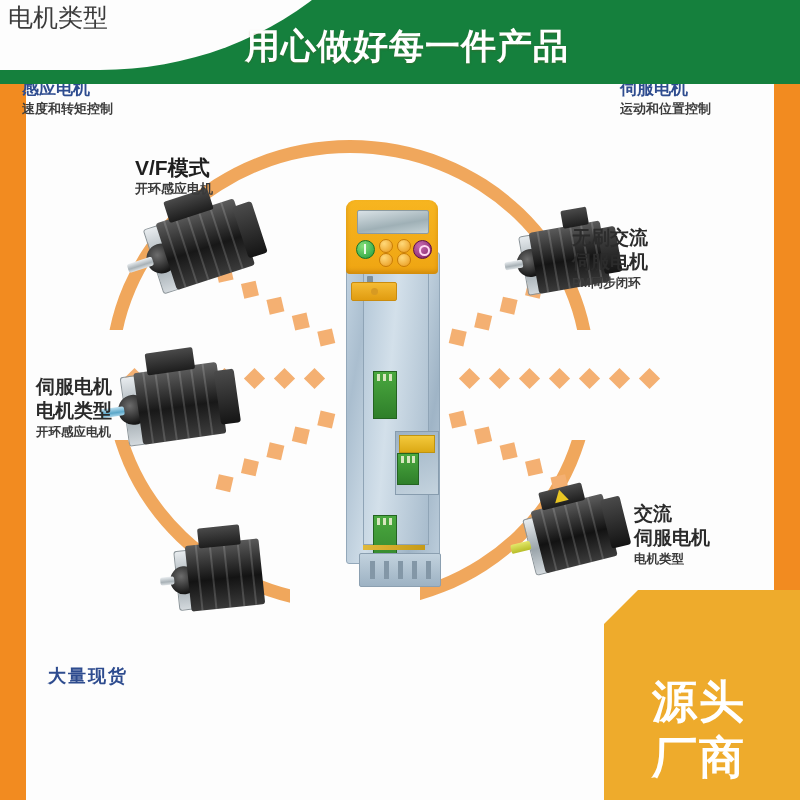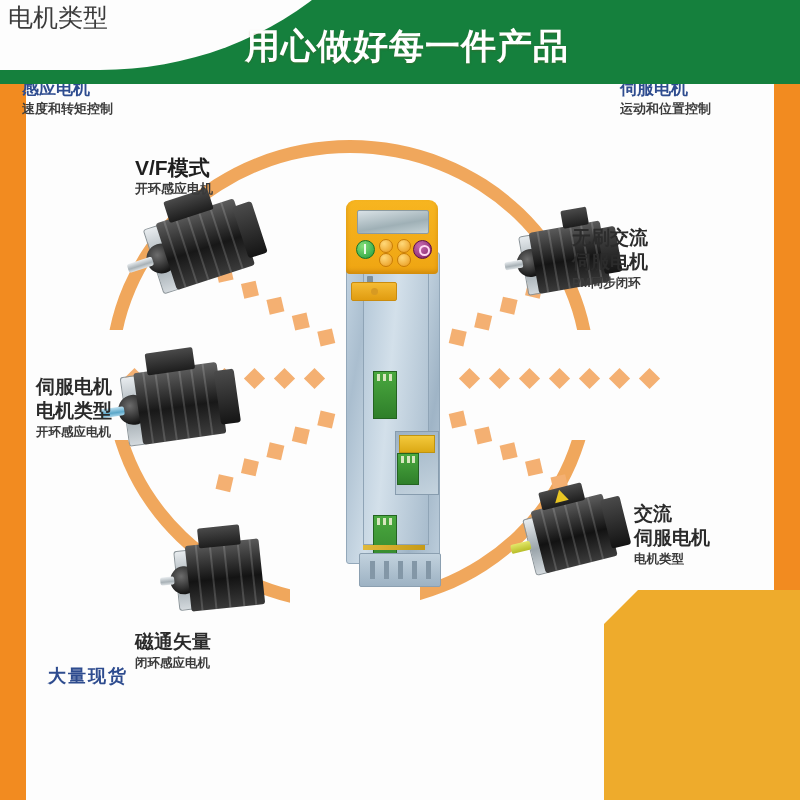--- a/index.html
+++ b/index.html
@@ -340,39 +340,39 @@
     <div class="t">电机类型</div>
     <div class="s">开环感应电机</div>
   </div>
 
   <div class="lbl dark" style="left:634px;top:502px;">
     <div class="t">交流</div>
     <div class="t">伺服电机</div>
     <div class="s">电机类型</div>
   </div>
 
-  <div class="lbl dark" style="left:135px;top:630px;">
-    <div class="t">磁通矢量</div>
-    <div class="s">闭环感应电机</div>
-  </div>
 
   <div class="lbl" style="left:48px;top:665px;">
     <div class="t" style="font-size:18px;letter-spacing:2px;">大量现货</div>
     <div class="s"></div>
   </div>
 
   <div class="top-banner">
     <div class="top-cut">
       <div class="white"></div>
     </div>
     <div class="top-slogan">用心做好每一件产品</div>
   </div>
 
   <div class="headline">
     <span class="l2">电机类型</span>
   </div>
 
 
   <div class="corner-panel">
     <div class="notch"></div>
+    <div class="corner-text">
+      <div>源头</div>
+      <div>厂商</div>
+    </div>
   </div>
 
 </div>
 
 </body></html>

